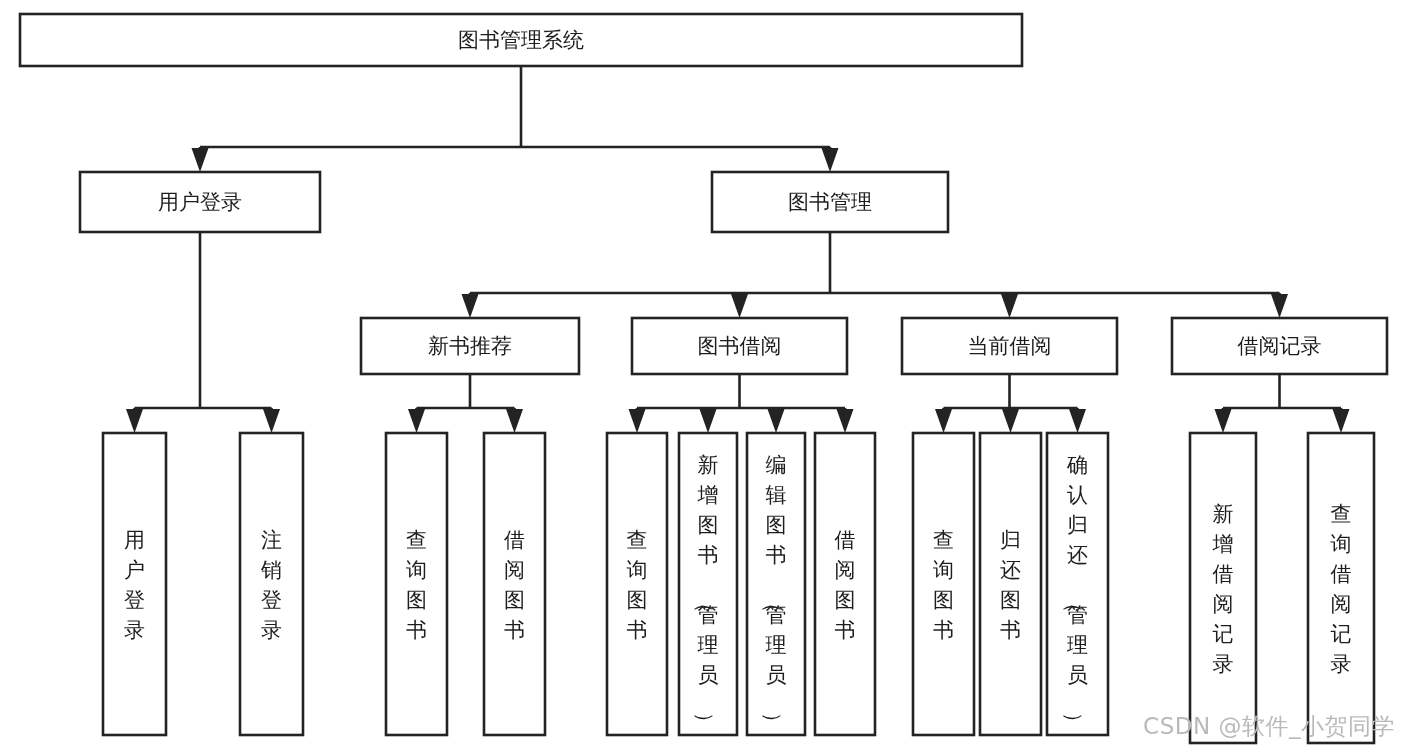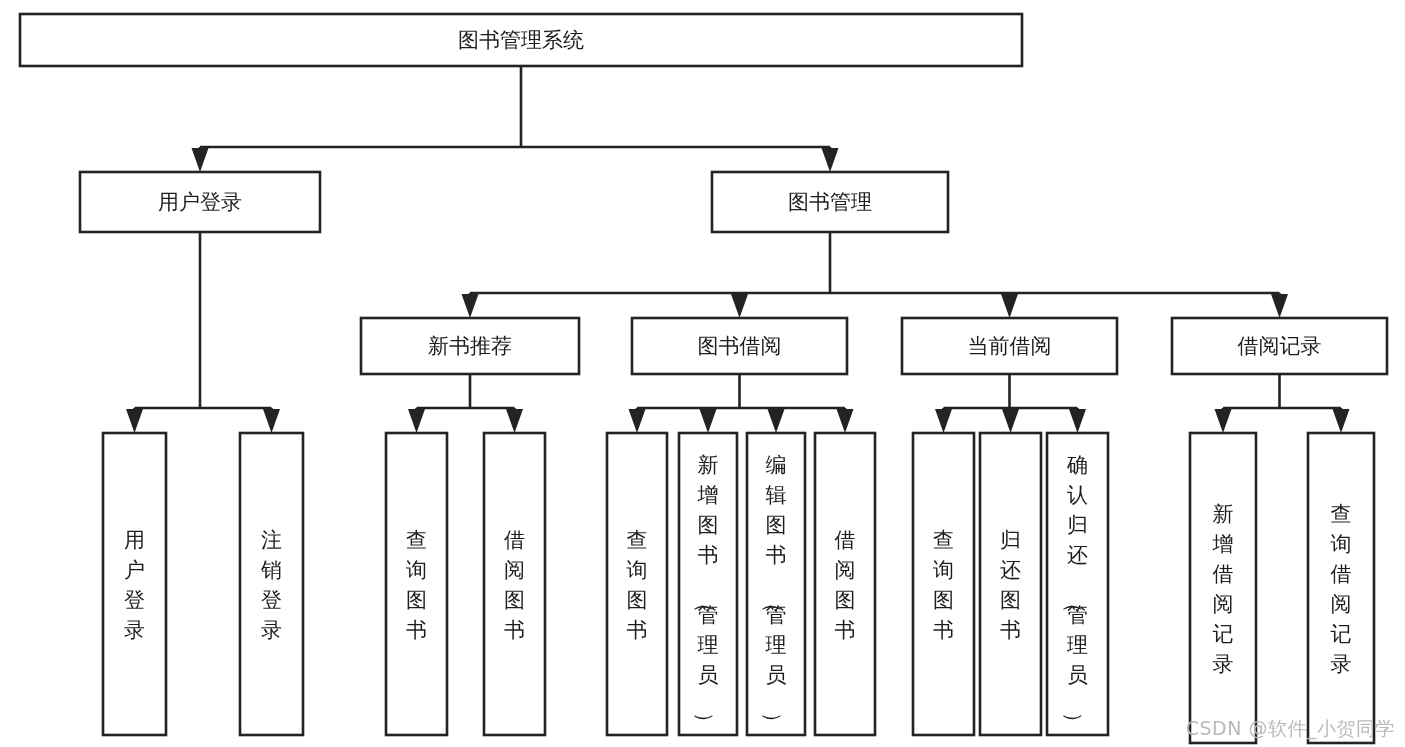--- a/index.html
+++ b/index.html
@@ -50,21 +50,21 @@
   }
   .node-label.vertical {
     font-size: 21px;
     text-anchor: middle;
   }
   .watermark {
     position: absolute;
     right: 10px;
     bottom: 5px;
     font-family: "DejaVu Sans", "Liberation Sans", sans-serif;
-    font-size: 19px;
+    font-size: 23px;
     color: #b9b9b9;
     letter-spacing: 0.5px;
     white-space: nowrap;
     pointer-events: none;
   }
 </style>
 </head>
 <body>
 
 <div id="stage">

